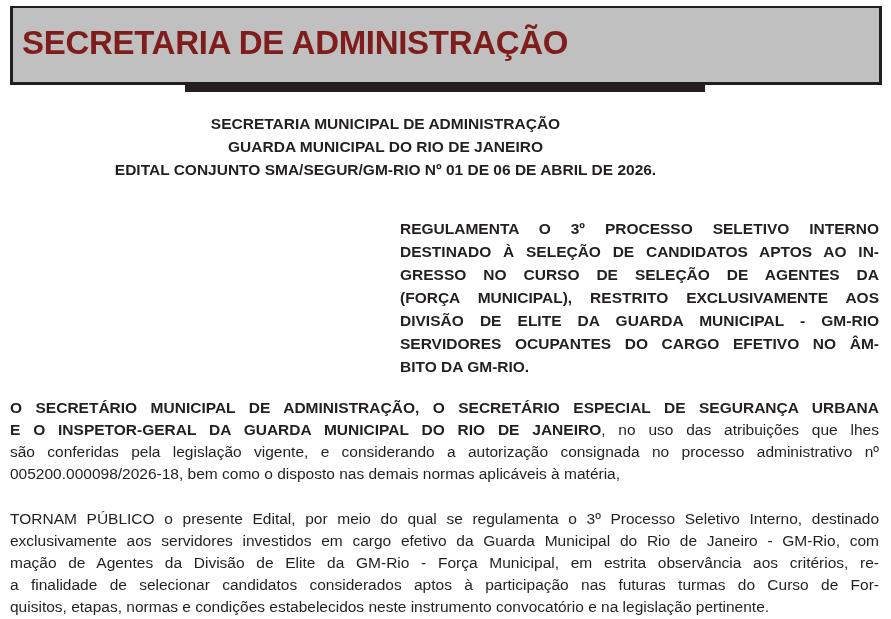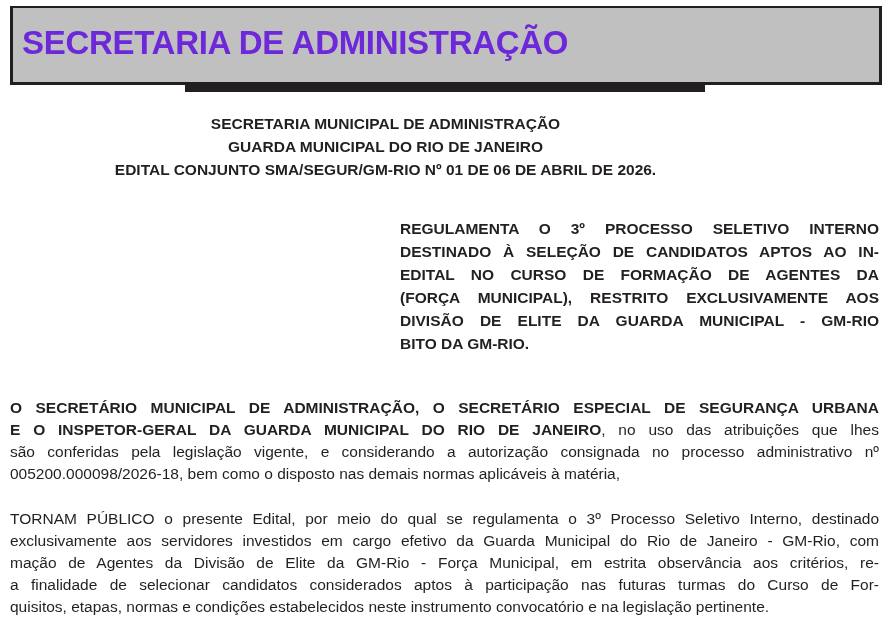--- a/index.html
+++ b/index.html
@@ -27,21 +27,21 @@
       box-sizing: content-box;
     }
     .header-title {
       position: absolute;
       left: 9px;
       top: 16px;
       font-size: 33px;
       font-weight: bold;
       letter-spacing: -0.3px;
       white-space: nowrap;
-      color: #6d28d9;
+      color: #7f1d1d;
     }
     .header-underbar {
       position: absolute;
       left: 185px;
       top: 84px;
       width: 520px;
       height: 8px;
       background: #231f20;
     }
     .heading-block {
@@ -106,23 +106,24 @@
 
 <div class="heading-block">
   <div>SECRETARIA MUNICIPAL DE ADMINISTRAÇÃO</div>
   <div>GUARDA MUNICIPAL DO RIO DE JANEIRO</div>
   <div>EDITAL CONJUNTO SMA/SEGUR/GM-RIO Nº 01 DE 06 DE ABRIL DE 2026.</div>
 </div>
 
 <div class="ementa">
   <div>REGULAMENTA O 3º PROCESSO SELETIVO INTERNO</div>
   <div>DESTINADO À SELEÇÃO DE CANDIDATOS APTOS AO IN-</div>
-  <div>EDITAL NO CURSO DE FORMAÇÃO DE AGENTES DA</div>
+  <div>GRESSO NO CURSO DE SELEÇÃO DE AGENTES DA</div>
   <div>(FORÇA MUNICIPAL), RESTRITO EXCLUSIVAMENTE AOS</div>
   <div>DIVISÃO DE ELITE DA GUARDA MUNICIPAL - GM-RIO</div>
+  <div>SERVIDORES OCUPANTES DO CARGO EFETIVO NO ÂM-</div>
   <div class="last">BITO DA GM-RIO.</div>
 </div>
 
 <div class="para" id="para1">
   <span class="line"><b>O SECRETÁRIO MUNICIPAL DE ADMINISTRAÇÃO, O SECRETÁRIO ESPECIAL DE SEGURANÇA URBANA</b></span>
   <span class="line"><b>E O INSPETOR-GERAL DA GUARDA MUNICIPAL DO RIO DE JANEIRO</b><span>, no uso das atribuições que lhes</span></span>
   <span class="line">são conferidas pela legislação vigente, e considerando a autorização consignada no processo administrativo nº</span>
   <span class="line last">005200.000098/2026-18, bem como o disposto nas demais normas aplicáveis à matéria,</span>
 </div>
 

